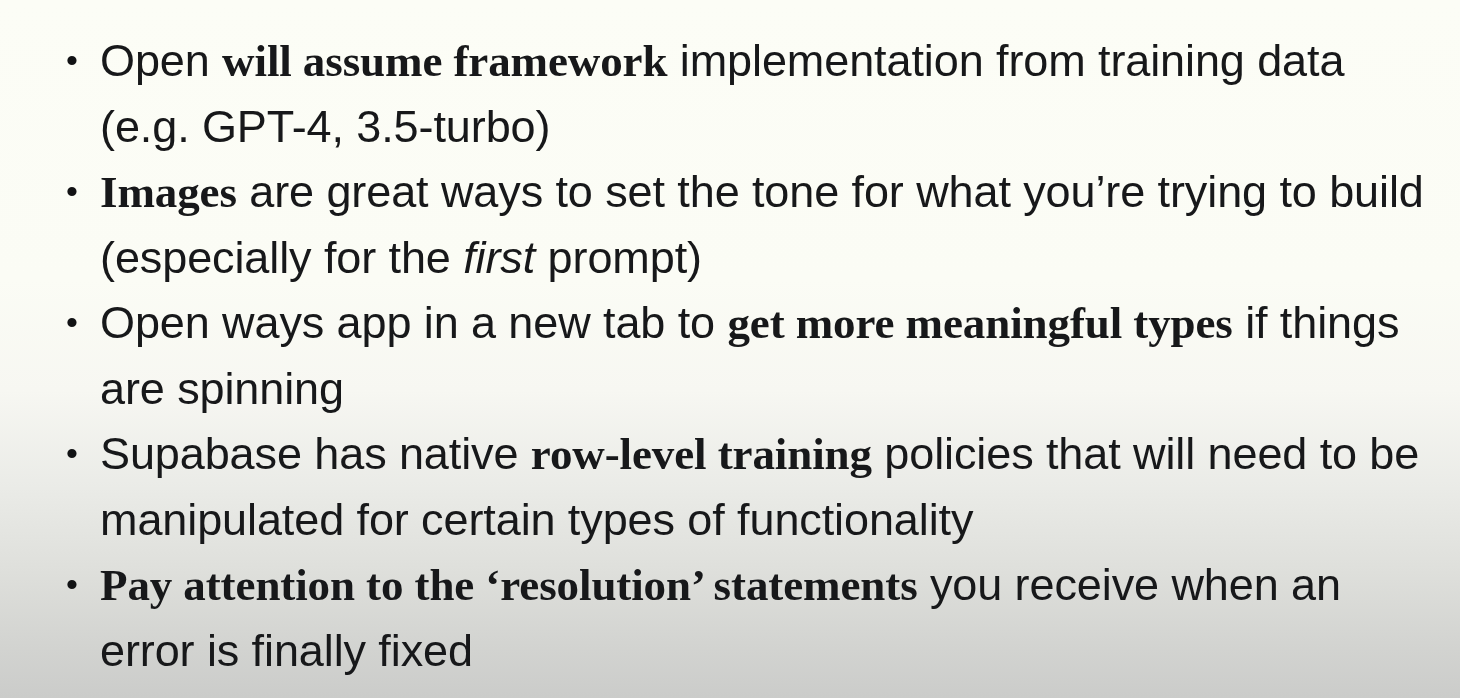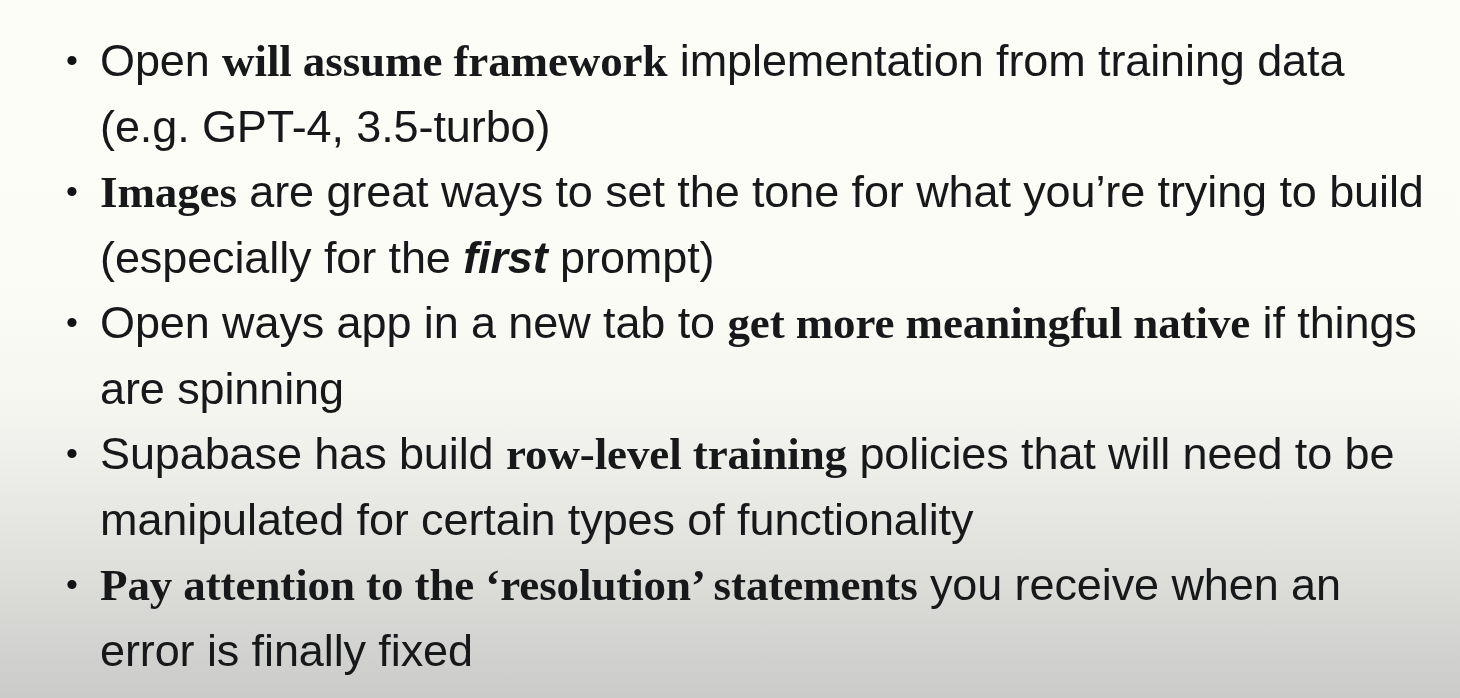--- a/index.html
+++ b/index.html
@@ -54,41 +54,41 @@
     line-height: 65px;
     font-size: 34px;
     color: #111214;
     text-align: center;
   }
   .bullet-text {
     display: block;
   }
   .b   { font-weight: 700; font-family: Liberation Serif, serif; }
   .i   { }
-  .bi  { font-weight: 700; font-style: italic; }
+  .bi  { font-weight: 400; font-style: italic; }
 </style>
 </head>
 <body>
 
 <div id="slide">
   <ul id="bullet-list">
       <li class="bullet-item">
         <span class="bullet-marker">•</span>
         <span class="bullet-text"><span>Open </span><span class="b">will assume framework</span><span> implementation from training data (</span><span class="i">e.g. GPT-4, 3.5-turbo</span><span>)</span></span>
       </li>
       <li class="bullet-item">
         <span class="bullet-marker">•</span>
         <span class="bullet-text"><span class="b">Images</span><span> are great ways to set the tone for what you’re trying to build (</span><span class="i">especially for the </span><span class="bi">first</span><span class="i"> prompt</span><span>)</span></span>
       </li>
       <li class="bullet-item">
         <span class="bullet-marker">•</span>
-        <span class="bullet-text"><span>Open ways app in a new tab to </span><span class="b">get more meaningful native</span><span> if things are spinning</span></span>
+        <span class="bullet-text"><span>Open ways app in a new tab to </span><span class="b">get more meaningful types</span><span> if things are spinning</span></span>
       </li>
       <li class="bullet-item">
         <span class="bullet-marker">•</span>
-        <span class="bullet-text"><span>Supabase has build </span><span class="b">row-level training</span><span> policies that will need to be manipulated for certain types of functionality</span></span>
+        <span class="bullet-text"><span>Supabase has native </span><span class="b">row-level training</span><span> policies that will need to be manipulated for certain types of functionality</span></span>
       </li>
       <li class="bullet-item">
         <span class="bullet-marker">•</span>
         <span class="bullet-text"><span class="b">Pay attention to the ‘resolution’ statements</span><span> you receive when an error is finally fixed</span></span>
       </li>
     </ul>
 </div>
 
 </body></html>

